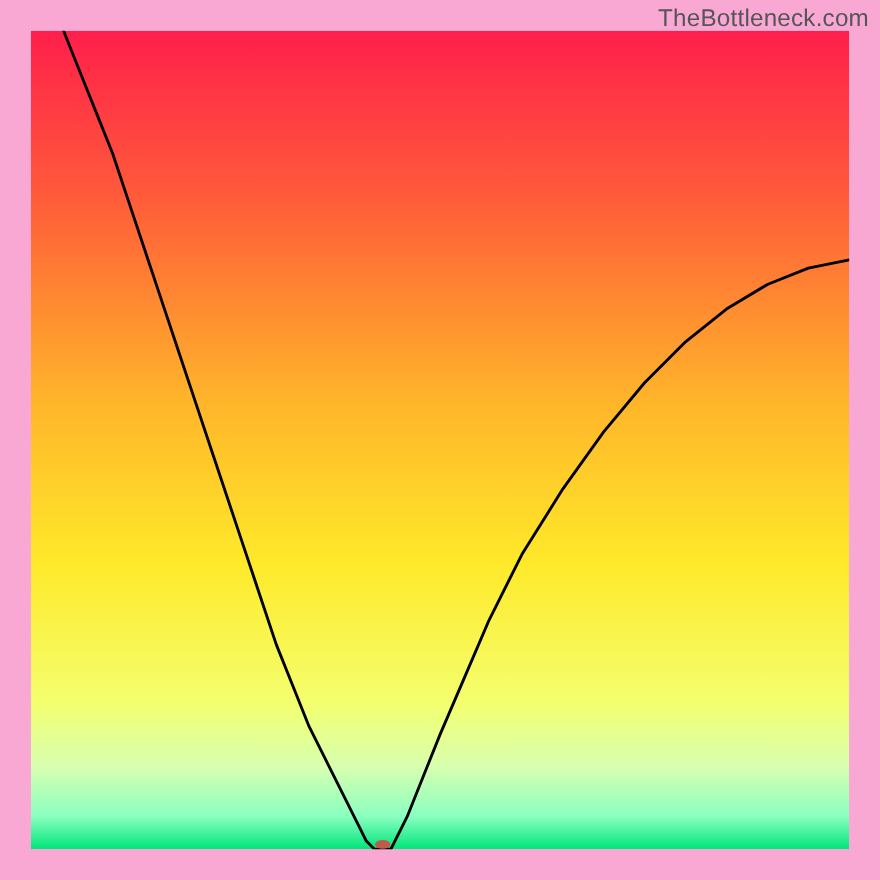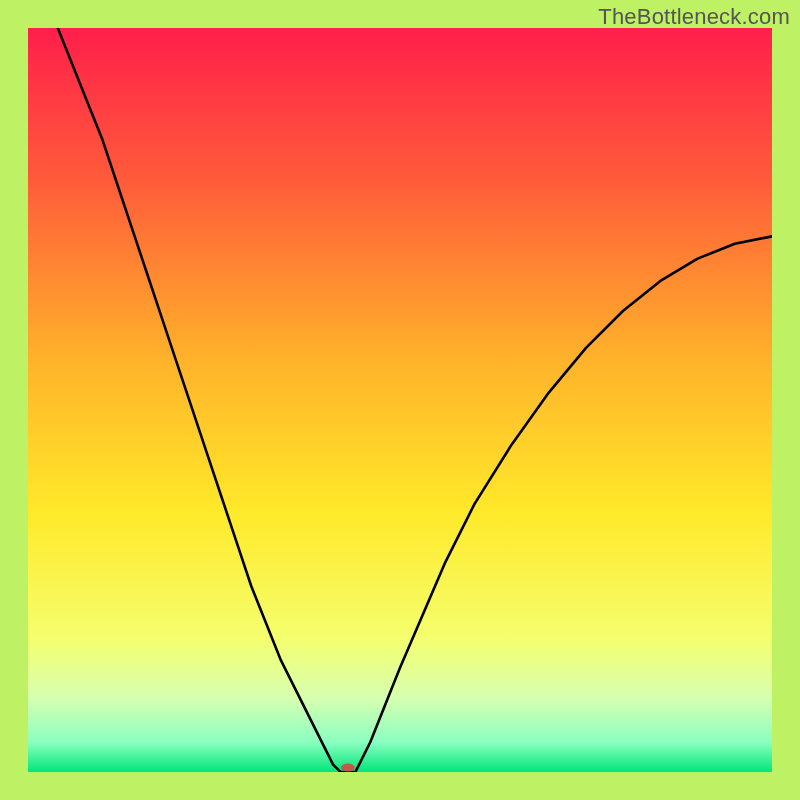--- a/index.html
+++ b/index.html
@@ -7,21 +7,21 @@
     padding: 0;
     width: 800px;
     height: 800px;
     overflow: hidden;
     background: #000;
     font-family: Arial, Helvetica, sans-serif;
   }
   .frame {
     position: absolute;
     inset: 0;
-    background: #bef264;
+    background: #f9a8d4;
   }
   .plot {
     position: absolute;
     left: 28px;
     top: 28px;
     width: 744px;
     height: 744px;
   }
   .watermark {
     position: absolute;

